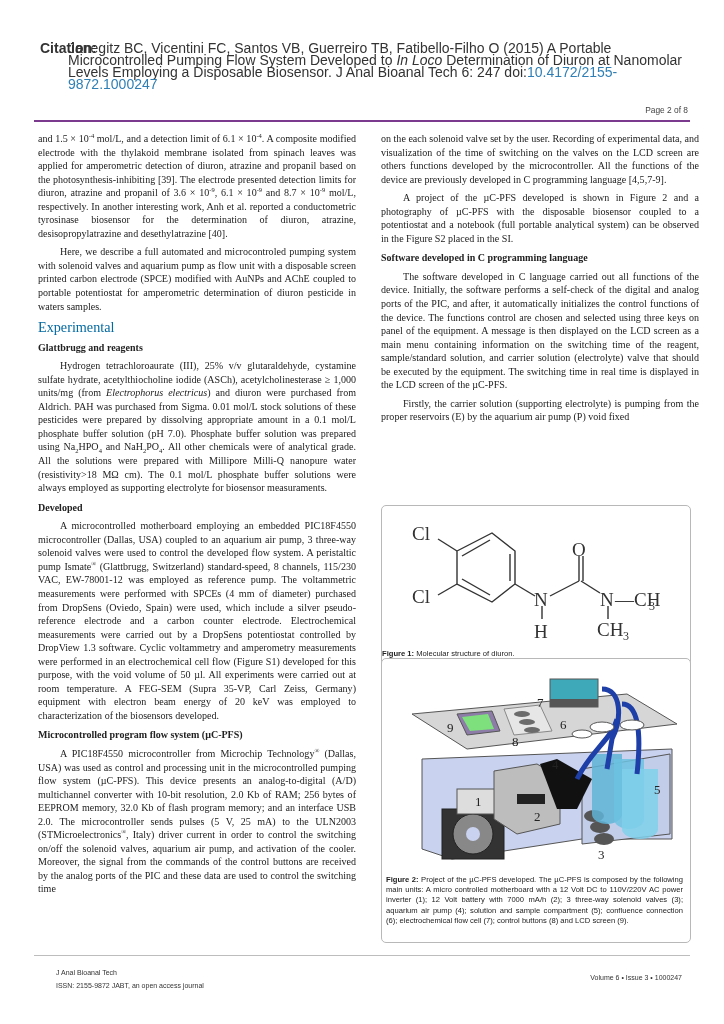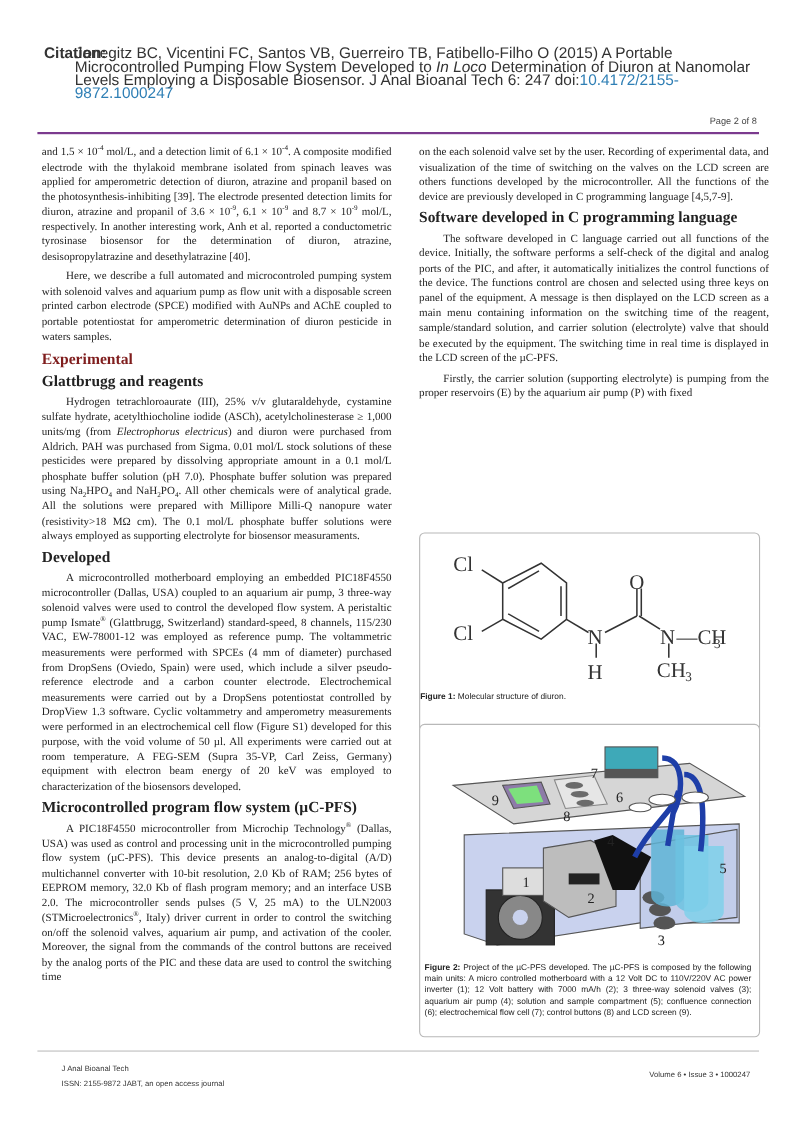--- a/index.html
+++ b/index.html
@@ -13,26 +13,26 @@
   .citation em { font-style: italic; }
 
   .page-num { position: absolute; right: 36px; top: 105px; font-family: "Liberation Sans", "DejaVu Sans", sans-serif; font-size: 8.4px; color: #444; }
   .top-rule { position: absolute; left: 34px; top: 120px; width: 656px; height: 2px; background: #7b3a8e; }
 
   .col { position: absolute; top: 132px; width: 318px; font-size: 10.05px; line-height: 13.55px; text-align: justify; color: #222; }
   .col.left { left: 38px; }
   .col.right { left: 381px; }
   .col p { margin-bottom: 5px; }
   .col p.ind { text-indent: 22px; }
-  .col h2 { font-size: 14.2px; font-weight: bold; margin: 8px 0 5px; color: #7f1d1d; }
-  .col h3 { font-size: 14px; font-weight: bold; margin: 6px 0 5px; color: #222; }
+  .col h2 { font-size: 14.2px; font-weight: normal; margin: 8px 0 5px; color: #0369a1; }
+  .col h3 { font-size: 10px; font-weight: bold; margin: 6px 0 5px; color: #222; }
   sup, sub { font-size: 6.5px; line-height: 0; }
 
   .fig { position: absolute; left: 381px; width: 310px; border: 1px solid #b8b8b8; border-radius: 5px; background: #fff; }
-  .fig1 { top: 484px; height: 182px; }
+  .fig1 { top: 505px; height: 182px; }
   .fig2 { top: 658px; height: 285px; }
   .fig-cap { font-family: "Liberation Sans", "DejaVu Sans", sans-serif; font-size: 7.6px; line-height: 10.2px; color: #222; }
   .fig1 .fig-cap { position: absolute; left: 0; width: 100%; top: 143px; text-align: left; }
   .fig2 .fig-cap { position: absolute; left: 4px; right: 7px; top: 216px; text-align: justify; }
   .fig-cap b { font-weight: bold; }
 
   .bottom-rule { position: absolute; left: 34px; top: 955px; width: 656px; height: 1px; background: #bdbdbd; }
   .footer-left { position: absolute; left: 56px; top: 966px; font-family: "Liberation Sans", "DejaVu Sans", sans-serif; font-size: 7px; line-height: 13px; color: #333; }
   .footer-right { position: absolute; right: 42px; top: 974px; font-family: "Liberation Sans", "DejaVu Sans", sans-serif; font-size: 7px; color: #333; }
 </style>
@@ -53,23 +53,24 @@
   <h3>Glattbrugg and reagents</h3>
   <p class="ind"><span>Hydrogen tetrachloroaurate (III), 25% v/v glutaraldehyde, cystamine sulfate hydrate, acetylthiocholine iodide (ASCh), acetylcholinesterase ≥ 1,000 units/mg (from </span><em>Electrophorus electricus</em><span>) and diuron were purchased from Aldrich. PAH was purchased from Sigma. 0.01 mol/L stock solutions of these pesticides were prepared by dissolving appropriate amount in a 0.1 mol/L phosphate buffer solution (pH 7.0). Phosphate buffer solution was prepared using Na</span><sub>2</sub><span>HPO</span><sub>4</sub><span> and NaH</span><sub>2</sub><span>PO</span><sub>4</sub><span>. All other chemicals were of analytical grade. All the solutions were prepared with Millipore Milli-Q nanopure water (resistivity&gt;18 MΩ cm). The 0.1 mol/L phosphate buffer solutions were always employed as supporting electrolyte for biosensor measuraments.</span></p>
   <h3>Developed</h3>
   <p class="ind"><span>A microcontrolled motherboard employing an embedded PIC18F4550 microcontroller (Dallas, USA) coupled to an aquarium air pump, 3 three-way solenoid valves were used to control the developed flow system. A peristaltic pump Ismate</span><sup>®</sup><span> (Glattbrugg, Switzerland) standard-speed, 8 channels, 115/230 VAC, EW-78001-12 was employed as reference pump. The voltammetric measurements were performed with SPCEs (4 mm of diameter) purchased from DropSens (Oviedo, Spain) were used, which include a silver pseudo-reference electrode and a carbon counter electrode. Electrochemical measurements were carried out by a DropSens potentiostat controlled by DropView 1.3 software. Cyclic voltammetry and amperometry measurements were performed in an electrochemical cell flow (Figure S1) developed for this purpose, with the void volume of 50 µl. All experiments were carried out at room temperature. A FEG-SEM (Supra 35-VP, Carl Zeiss, Germany) equipment with electron beam energy of 20 keV was employed to characterization of the biosensors developed.</span></p>
   <h3>Microcontrolled program flow system (µC-PFS)</h3>
   <p class="ind"><span>A PIC18F4550 microcontroller from Microchip Technology</span><sup>®</sup><span> (Dallas, USA) was used as control and processing unit in the microcontrolled pumping flow system (µC-PFS). This device presents an analog-to-digital (A/D) multichannel converter with 10-bit resolution, 2.0 Kb of RAM; 256 bytes of EEPROM memory, 32.0 Kb of flash program memory; and an interface USB 2.0. The microcontroller sends pulses (5 V, 25 mA) to the ULN2003 (STMicroelectronics</span><sup>®</sup><span>, Italy) driver current in order to control the switching on/off the solenoid valves, aquarium air pump, and activation of the cooler. Moreover, the signal from the commands of the control buttons are received by the analog ports of the PIC and these data are used to control the switching time</span></p>
 </div>
 
 <div class="col right">
   <p>on the each solenoid valve set by the user. Recording of experimental data, and visualization of the time of switching on the valves on the LCD screen are others functions developed by the microcontroller. All the functions of the device are previously developed in C programming language [4,5,7-9].</p>
+  <p class="ind">A project of the µC-PFS developed is shown in Figure 2 and a photography of µC-PFS with the disposable biosensor coupled to a potentiostat and a notebook (full portable analytical system) can be observed in the Figure S2 placed in the SI.</p>
   <h3>Software developed in C programming language</h3>
   <p class="ind">The software developed in C language carried out all functions of the device. Initially, the software performs a self-check of the digital and analog ports of the PIC, and after, it automatically initializes the control functions of the device. The functions control are chosen and selected using three keys on panel of the equipment. A message is then displayed on the LCD screen as a main menu containing information on the switching time of the reagent, sample/standard solution, and carrier solution (electrolyte) valve that should be executed by the equipment. The switching time in real time is displayed in the LCD screen of the µC-PFS.</p>
-  <p class="ind">Firstly, the carrier solution (supporting electrolyte) is pumping from the proper reservoirs (E) by the aquarium air pump (P) with fixed</p>
+  <p class="ind">Firstly, the carrier solution (supporting electrolyte) is pumping from the proper reservoirs (E) by the aquarium air pump (P) void fixed</p>
 </div>
 
 <div class="fig fig1">
   <svg width="310" height="140" viewBox="0 0 310 140" style="position:absolute;left:0;top:0;font-family:'Liberation Serif','DejaVu Serif',serif;">
     <g stroke="#333" stroke-width="1.4" fill="none">
 
       <polyline points="75,45 110,27 133,45 133,78 110,96 75,78 75,45"></polyline>
       <line x1="80" y1="50" x2="108" y2="34"></line>
       <line x1="128" y1="48" x2="128" y2="75"></line>
       <line x1="80" y1="73" x2="108" y2="89"></line>

